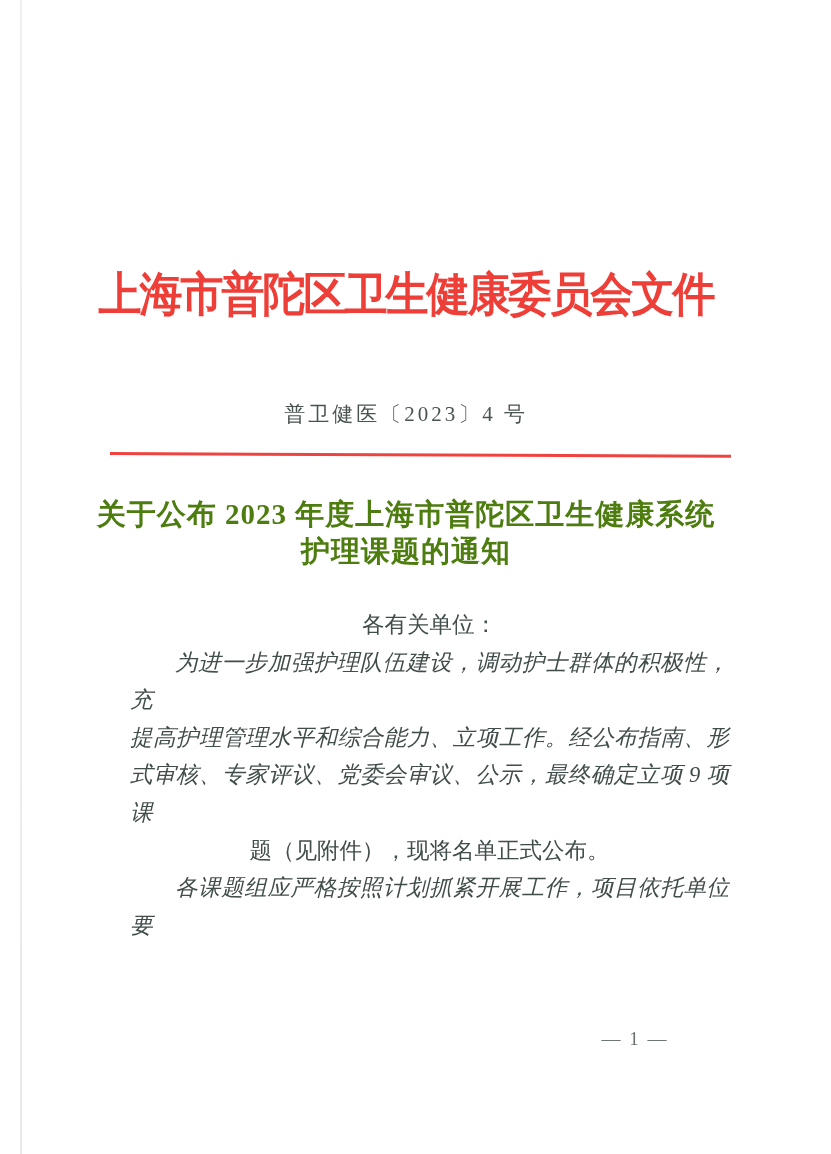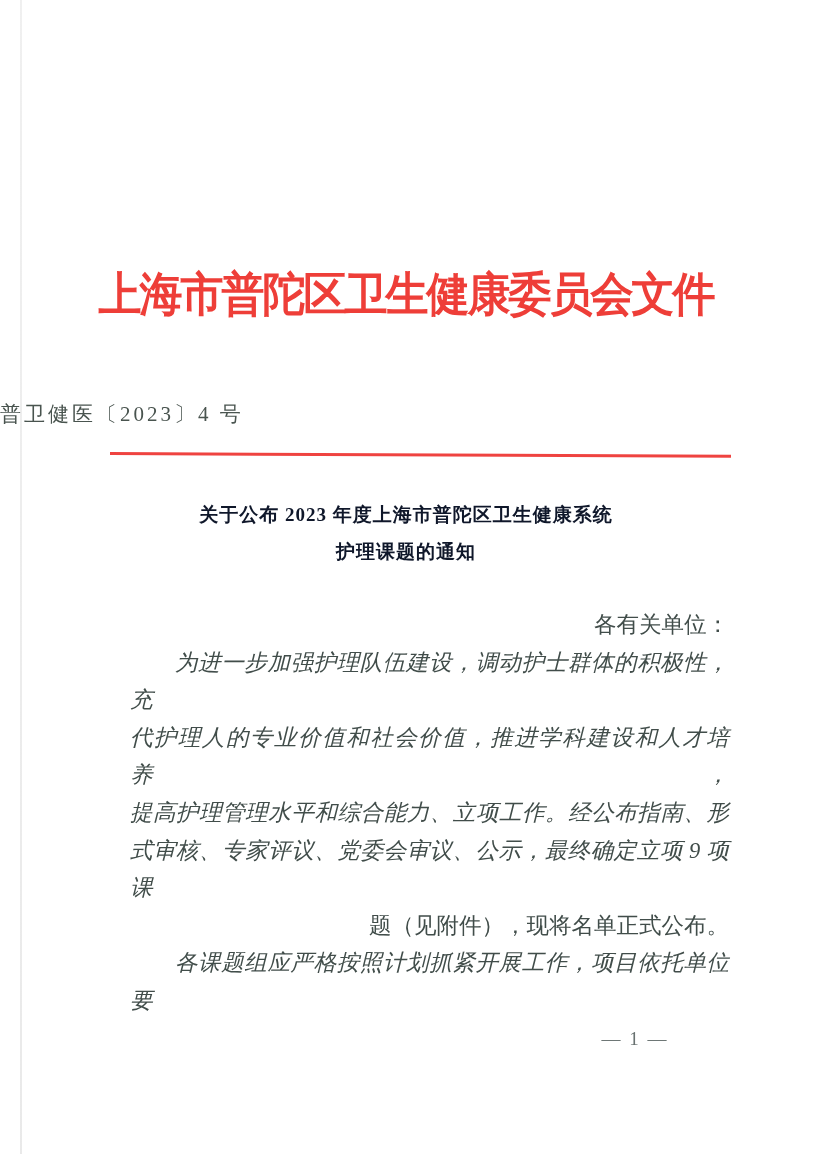--- a/index.html
+++ b/index.html
@@ -39,20 +39,21 @@
     letter-spacing: -2px;
     color: #ee3e38;
     transform: scaleY(1.08);
     white-space: nowrap;
   }
   .doc-number {
     position: absolute;
     top: 400px;
     left: 0;
     width: 100%;
+    text-align: center;
     font-size: 21px;
     letter-spacing: 3px;
     color: #49544f;
     white-space: nowrap;
   }
   .red-rule {
     position: absolute;
     top: 452px;
     left: 110px;
     width: 621px;
@@ -60,39 +61,39 @@
     background: #ef4340;
     transform: rotate(0.25deg);
     transform-origin: left center;
   }
   .notice-title {
     position: absolute;
     top: 496px;
     left: 0;
     width: 100%;
     text-align: center;
-    font-size: 19px;
+    font-size: 29px;
     line-height: 37px;
     font-weight: bold;
-    color: #0f172a;
+    color: #4d7c0f;
     letter-spacing: 1px;
   }
   .notice-body {
     position: absolute;
     top: 606px;
     left: 130px;
     width: 599px;
     font-size: 22.5px;
     line-height: 37.6px;
     color: #414d4a;
   }
   .line {
     display: block;
     white-space: nowrap;
-    text-align: right;
+    text-align: center;
   }
   .line.full {
     white-space: normal;
     text-align: justify;
     text-align-last: justify;
     text-justify: inter-character;
     font-style: italic;
   }
   .line.indent {
     text-indent: 2em;
@@ -123,21 +124,20 @@
 
   <div class="notice-title">
     <div>关于公布 2023 年度上海市普陀区卫生健康系统</div>
     <div>护理课题的通知</div>
   </div>
 
   <div class="notice-body">
     <div class="line">各有关单位：</div>
 
     <div class="line full indent">为进一步加强护理队伍建设，调动护士群体的积极性，充</div>
-    <div class="line full">代护理人的专业价值和社会价值，推进学科建设和人才培养，</div>
     <div class="line full">提高护理管理水平和综合能力、立项工作。经公布指南、形</div>
     <div class="line full">式审核、专家评议、党委会审议、公示，最终确定立项 9 项课</div>
     <div class="line">题（见附件），现将名单正式公布。</div>
 
     <div class="line full indent">各课题组应严格按照计划抓紧开展工作，项目依托单位要</div>
 
   </div>
 
   <div class="page-number">— 1 —</div>
 

